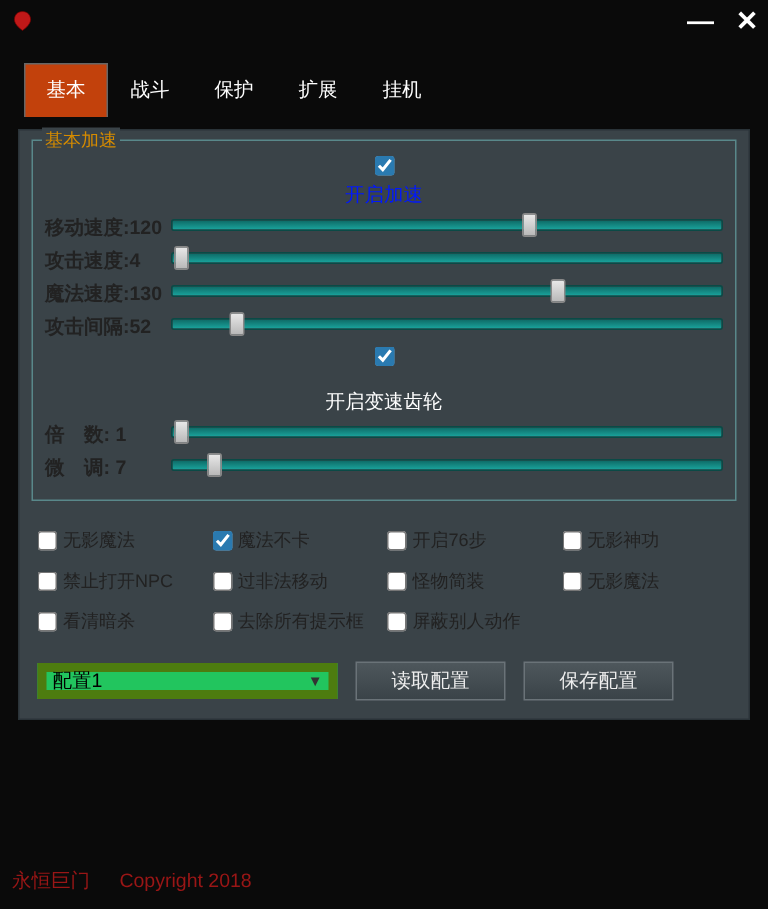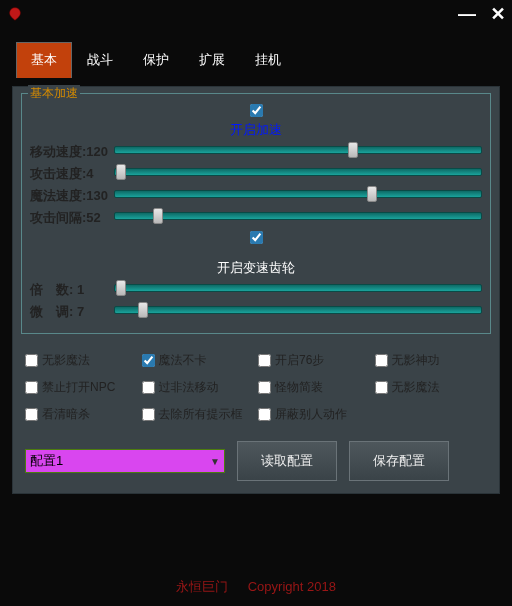--- a/index.html
+++ b/index.html
@@ -21,24 +21,24 @@
 .cbrow .hot { color: #ffffff; margin-top: 11px; }
 .srow { display: flex; align-items: flex-start; gap: 6px; margin: 4px 0; font-weight: bold; }
 .srow .sl { color: #222; font-size: 13px; width: 78px; text-align: left; white-space: nowrap; }
 .slider-wrap { flex: 1; position: relative; height: 14px; display: flex; align-items: center; }
 .track { position: absolute; left: 0; right: 0; height: 8px; background: linear-gradient(#0e6a66, #1aa39c); border: 1px solid #0a4a46; border-radius: 2px; }
 .thumb { position: absolute; width: 10px; height: 16px; background: linear-gradient(#e8e8e8, #b8b8b8); border: 1px solid #888; border-radius: 2px; top: -1px; transform: translateX(-50%); }
 .grid { display: grid; grid-template-columns: repeat(4, 1fr); gap: 10px 4px; padding: 10px 4px; }
 .grid .gc { display: flex; align-items: center; gap: 4px; font-size: 12px; color: #222; }
 .grid input[type=checkbox] { width: 13px; height: 13px; accent-color: #2a7ab0; }
 .bottomrow { display: flex; align-items: center; gap: 12px; padding: 8px 4px 2px 4px; }
-.combo { width: 200px; height: 24px; background: #d946ef; border: 1px solid #4d7c0f; font-size: 13px; padding: 0 4px; display: flex; align-items: center; justify-content: space-between; }
+.combo { width: 200px; height: 24px; background: #22c55e; border: 6px solid #4d7c0f; font-size: 13px; padding: 0 4px; display: flex; align-items: center; justify-content: space-between; }
 .combo .arrow { font-size: 10px; color: #333; }
-.btn { width: 100px; height: 40px; background: linear-gradient(#4e575c, #3a4348); border: 1px solid #6a7378; color: #eee; font-size: 13px; cursor: pointer; display: flex; align-items: center; justify-content: center; }
-.footer { position: absolute; bottom: 10px; left: 0; right: 0; text-align: center; color: #9a1616; font-size: 13px; }
+.btn { width: 100px; height: 26px; background: linear-gradient(#4e575c, #3a4348); border: 1px solid #6a7378; color: #eee; font-size: 13px; cursor: pointer; display: flex; align-items: center; justify-content: center; }
+.footer { position: absolute; bottom: 10px; left: 0; right: 0; text-align: left; color: #9a1616; font-size: 13px; }
 .footer span { margin: 0 8px; }
 </style>
 </head>
 <body>
 
 <div class="window">
   <div class="titlebar">
     <span class="logo">
       <svg viewBox="0 0 20 20">
           <path d="M10 3 C6 3 4 6 4 9 C4 13 10 17 10 17 C10 17 16 13 16 9 C16 6 14 3 10 3 Z" fill="#c01818" stroke="#700" stroke-width="0.5"></path>

